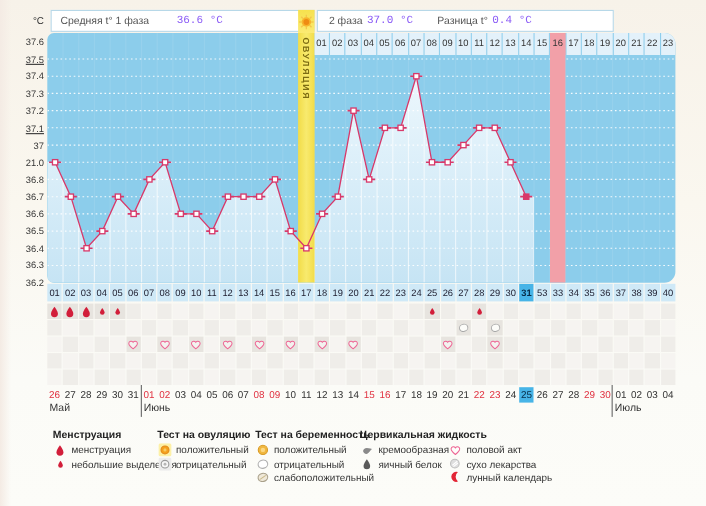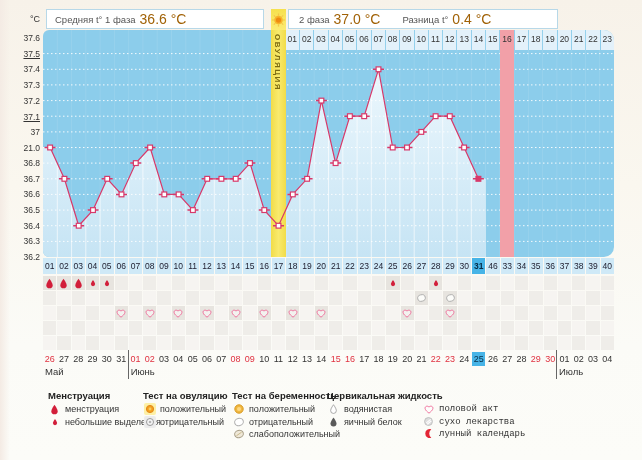--- a/index.html
+++ b/index.html
@@ -5,21 +5,21 @@
   html,body{margin:0;padding:0;}
   body{font-family:"Liberation Sans",sans-serif;background:#fcfbf6;}
   .page{position:relative;width:642px;height:460px;overflow:hidden;
         background:linear-gradient(to bottom,#f7f2e9 0,#faf7ef 40%,#fbfbf7 75%,#fcfcf8 100%);}
   .page:before{content:"";position:absolute;left:0;top:0;width:10px;height:100%;
         background:linear-gradient(to right,#f4ebe4,rgba(244,235,228,0));}
   .unit{position:absolute;left:10px;top:14px;width:30px;text-align:right;font-size:9px;color:#333;}
   .ylab{position:absolute;left:4px;width:36px;text-align:right;font-size:8.5px;color:#333;height:10px;line-height:10px;}
   .hbox{position:absolute;top:9px;height:20px;background:#fff;border:1px solid #b7d8e8;
         box-sizing:border-box;display:flex;align-items:center;font-size:9.5px;color:#555;}
-  .hbox .val{font-size:14px;color:#a16207;margin:0 4px;}
+  .hbox .val{font-size:10px;color:#8b5cf6;margin:0 4px;font-family:Liberation Mono, monospace;}
   .suncell{position:absolute;top:9px;height:22px;background:linear-gradient(#f6e14e,#fceb74);
         display:flex;align-items:center;justify-content:center;}
   .plot{position:absolute;left:43px;top:30px;width:571px;height:227px;background:#8ccdeb;
         border-radius:6px 10px 10px 6px;overflow:hidden;}
   .plot svg{position:absolute;left:0;top:0;}
   .bgsvg{z-index:1;}
   .band{position:absolute;top:0;bottom:0;z-index:2;}
   .ovuband{background:linear-gradient(to right,#f2dc48,#f8ea6e 50%,#f2dc48);}
   .ovutext{position:absolute;left:2px;top:4px;writing-mode:vertical-rl;text-orientation:sideways;
         font-size:8px;font-weight:bold;letter-spacing:1.5px;color:#7d6c12;}
@@ -49,21 +49,21 @@
   .ltitle{font-size:9.5px;font-weight:bold;color:#222;height:13px;}
   .litem{display:flex;align-items:center;height:12.4px;font-size:9px;color:#333;}
   .licon{width:13px;height:12px;display:inline-flex;align-items:center;justify-content:center;margin-right:4px;}
 </style>
 </head>
 <body>
 
 <div class="page">
   <div class="unit">°C</div>
 
-  <div class="hbox" style="left:46px;width:218px;padding-left:8px;">
+  <div class="hbox" style="left:46px;width:240px;padding-left:8px;gap:21px;">
     <span>Средняя t° 1 фаза</span>
     <span class="val">36.6 °C</span>
   </div>
   <div class="suncell" style="left:271px;width:15px;">
     <svg width="16" height="16" viewBox="0 0 16 16">
       <g stroke="#f3c64c" stroke-width="1.3">
         <line x1="8" y1="1" x2="8" y2="3.4"></line>
           <line x1="8" y1="12.6" x2="8" y2="15"></line>
         <line x1="1" y1="8" x2="3.4" y2="8"></line>
           <line x1="12.6" y1="8" x2="15" y2="8"></line>
@@ -321,21 +321,21 @@
       <div class="daycell">22</div>
       <div class="daycell">23</div>
       <div class="daycell">24</div>
       <div class="daycell">25</div>
       <div class="daycell">26</div>
       <div class="daycell">27</div>
       <div class="daycell">28</div>
       <div class="daycell">29</div>
       <div class="daycell">30</div>
       <div class="daycell today">31</div>
-      <div class="daycell">46</div>
+      <div class="daycell">53</div>
       <div class="daycell">33</div>
       <div class="daycell">34</div>
       <div class="daycell">35</div>
       <div class="daycell">36</div>
       <div class="daycell">37</div>
       <div class="daycell">38</div>
       <div class="daycell">39</div>
       <div class="daycell">40</div>
     </div>
   <div class="icongrid" id="icongrid">
@@ -734,36 +734,36 @@
               <line x1="3.4" y1="7.8" x2="8.6" y2="4.2" stroke="#c9b98a"></line>
             </svg>
           </span>
       <span>слабоположительный</span>
         </div>
       </div>
       <div class="lcol" style="left: 327px;">
         <div class="ltitle">Цервикальная жидкость</div>
         <div class="litem">
       <span class="licon">
-            <svg width="9" height="10" viewBox="0 0 12 14">
-              <path d="M6 1 C6 1 2 6.4 2 9.2 a4 4 0 0 0 8 0 C10 6.4 6 1 6 1 Z" fill="#fff" stroke="#8a8a8a"></path>
-            </svg>
-          </span>
-      <span>водянистая</span>
+            <svg width="11" height="11" viewBox="0 0 12 12">
+              <path d="M8.5,1.5 C8.5,1.5 3,4 3,6.8 a2.9,2.9 0 0 0 5.8,0 C8.8,4.4 8.5,1.5 8.5,1.5 Z" transform="rotate(45 6 6)" fill="#8a8a8a"></path>
+            </svg>
+          </span>
+      <span>кремообразная</span>
         </div>
         <div class="litem">
       <span class="licon">
             <svg width="9" height="10" viewBox="0 0 12 14">
               <path d="M6 0.8 C6 0.8 1.8 6.4 1.8 9.2 a4.2 4.2 0 0 0 8.4 0 C10.2 6.4 6 0.8 6 0.8 Z" fill="#5a5a5a"></path>
             </svg>
           </span>
       <span>яичный белок</span>
         </div>
       </div>
-      <div class="lcol" style="left: 422px; font-family: Liberation Mono, monospace;">
+      <div class="lcol" style="left: 407px;">
         <div class="ltitle">&nbsp;</div>
         <div class="litem">
       <span class="licon">
             <svg width="10" height="10" viewBox="0 0 12 12">
               <path d="M6,11 C1.2,7.4 0.6,5 1.8,3.5 C2.9,2.2 4.9,2.3 6,3.8 C7.1,2.3 9.1,2.2 10.2,3.5 C11.4,5 10.8,7.4 6,11 Z" fill="rgba(255,255,255,.5)" stroke="#ee6795" stroke-width="1.1"></path>
             </svg>
           </span>
       <span>половой акт</span>
         </div>
         <div class="litem">

